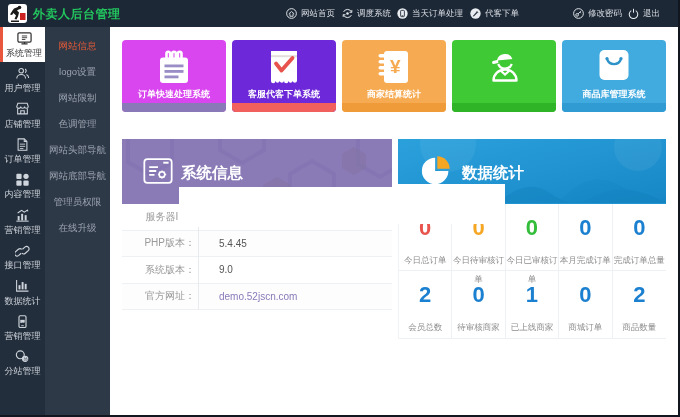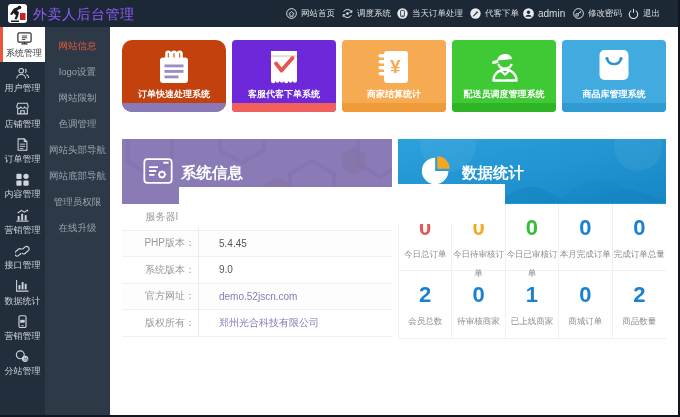--- a/index.html
+++ b/index.html
@@ -3,21 +3,21 @@
 <meta charset="utf-8">
 <style>
 * { margin:0; padding:0; box-sizing:border-box; }
 html,body { width:680px; height:417px; overflow:hidden; }
 body { font-family:"Liberation Sans", sans-serif; background:#fff; position:relative; }
 #frame { position:absolute; inset:0; border-right:2px solid #11161f; border-bottom:2px solid #11161f; pointer-events:none; z-index:50; }
 
 
 #topbar { position:absolute; left:0; top:0; width:680px; height:27px; background:#1d2836; z-index:10; }
 #logo { position:absolute; left:8px; top:4px; width:19px; height:19px; background:#fff; border-radius:3px; }
-#brand { position:absolute; left:33px; top:6px; color:#8b5cf6; font-size:14px; font-weight:normal; letter-spacing:0.5px; }
+#brand { position:absolute; left:33px; top:6px; color:#22c55e; font-size:12px; font-weight:bold; letter-spacing:0.5px; }
 .tmenu { position:absolute; top:0; height:27px; display:flex; align-items:center; color:#d8dde4; font-size:8.5px; white-space:nowrap; }
 .tmenu .ticon svg { width:11px; height:11px; }
 .tmenu .ticon { margin-right:4px; display:flex; }
 
 
 #side1 { position:absolute; left:0; top:27px; width:45px; bottom:0; background:#232e3c; z-index:5; }
 #side2 { position:absolute; left:45px; top:27px; width:65px; bottom:0; background:#2e3948; z-index:5; padding-top:5.5px; }
 .s1item { width:45px; height:35.4px; display:flex; flex-direction:column; align-items:center; justify-content:center; color:#ccd2da; padding-top:2px; }
 .s1item svg { width:15px; height:13.2px; flex-shrink:0; }
 .s1item .lab { font-size:9px; margin-top:2px; white-space:nowrap; }
@@ -28,21 +28,21 @@
 
 #content { position:absolute; left:110px; top:27px; right:2px; bottom:2px; background:#fff; }
 
 
 .tile { position:absolute; top:13px; width:104px; height:72px; border-radius:4px; overflow:hidden; }
 .tile .ticon { position:absolute; left:50%; top:9px; transform:translateX(-50%); }
 .tile .tlabel { position:absolute; left:0; right:0; top:48px; text-align:center; color:#fff; font-size:9px; font-weight:bold; white-space:nowrap; }
 .tile .tfoot { position:absolute; left:0; right:0; bottom:0; height:9px; }
 #tile1 .ticon,#tile2 .ticon,#tile3 .ticon { top:7px; height:40px; }
 #tile4 .ticon { top:8px; } #tile5 .ticon { top:7px; }
-#tile1 { left:12px; background:#c2410c;border-radius:10px; } #tile1 .tfoot { background:#8a79b8; }
+#tile1 { left:12px; background:#d946ef; } #tile1 .tfoot { background:#8a79b8; }
 #tile2 { left:122px; background:#6d28d9; } #tile2 .tfoot { background:#f2605d; }
 #tile3 { left:232px; background:#f6aa51; } #tile3 .tfoot { background:#f09b3a; }
 #tile4 { left:342px; background:#3fc934; } #tile4 .tfoot { background:#30b427; }
 #tile5 { left:452px; background:#41aadf; } #tile5 .tfoot { background:#2f9bd2; }
 
 
 .panel { position:absolute; top:112px; }
 #panelL { left:12px; width:270px; }
 #panelR { left:288px; width:268px; }
 .phead { height:65px; position:relative; overflow:hidden; }
@@ -57,21 +57,21 @@
 .irow:nth-child(odd) { background:#fdfdfe; }
 .irow .ilab { width:77px; text-align:right; color:#999; padding-right:3px; border-right:1px solid #e7ebee; height:26.5px; line-height:26.5px; flex-shrink:0; }
 .irow .ival { padding-left:20px; color:#555; }
 .irow .ival.purple { color:#8a7ab8; }
 
 
 #stats { display:flex; flex-wrap:wrap; width:268px; border-left:1px solid #f0f3f5; }
 .cell { width:53.4px; height:67.3px; border-right:1px solid #eef1f3; border-bottom:1px solid #eef1f3; text-align:center; position:relative; }
 .cell:nth-child(5n) { border-right:none; }
 .cell .num { font-size:22px; font-weight:bold; margin-top:12px; line-height:23px; }
-.cell .clab { font-size:8.5px; color:#8d8d8d; margin-top:6px; white-space:nowrap; line-height:19px; }
+.cell .clab { font-size:8.5px; color:#8d8d8d; margin-top:12px; white-space:nowrap; line-height:19px; }
 .blue { color:#1c80d0; } .red { color:#e8544d; } .orange { color:#f5a623; } .green { color:#33bd3a; }
 
 
 .censor { position:absolute; background:#fff; z-index:20; }
 #censorL { left:69px; top:160px; width:214px; height:40px; }
 #censorR { left:283px; top:157px; width:112px; height:40px; }
 </style>
 </head>
 <body>
 <div id="topbar">
@@ -103,27 +103,20 @@
           <rect x="4.6" y="3" width="4.8" height="8" rx="1" fill="none" stroke="#1d2836" stroke-width="1.1"></rect>
           <path d="M5.8 9.8 h2.4" stroke="#1d2836" stroke-width="0.9"></path>
         </svg>
   </span>当天订单处理</div>
   <div class="tmenu" style="left:470px"><span class="ticon">
     <svg width="13" height="13" viewBox="0 0 14 14">
           <circle cx="7" cy="7" r="6.6" fill="#e8ecf0"></circle>
           <path d="M4.5 9.5 L9 4.5 l1 1 L5.5 10 l-1.6 0.6z M8.2 4 l1.8 1.8" fill="#1d2836" stroke="#1d2836" stroke-width="0.5"></path>
         </svg>
   </span>代客下单</div>
-  <div class="tmenu" style="left:523px;font-size:10px"><span class="ticon">
-    <svg width="14" height="14" viewBox="0 0 14 14">
-          <circle cx="7" cy="7" r="6.8" fill="#e8ecf0"></circle>
-          <circle cx="7" cy="5.4" r="2.1" fill="#1d2836"></circle>
-          <path d="M2.8 11.2 a4.4 3.6 0 0 1 8.4 0z" fill="#1d2836"></path>
-        </svg>
-  </span>admin</div>
   <div class="tmenu" style="left:573px"><span class="ticon">
     <svg width="13" height="13" viewBox="0 0 14 14">
           <circle cx="7" cy="7" r="6.2" fill="none" stroke="#e8ecf0" stroke-width="1.2"></circle>
           <circle cx="5.2" cy="8.8" r="1.7" fill="none" stroke="#e8ecf0" stroke-width="1.1"></circle>
           <path d="M6.4 7.6 L10 4 M8.8 5.2 l1.4 1.4" fill="none" stroke="#e8ecf0" stroke-width="1.1"></path>
         </svg>
   </span>修改密码</div>
   <div class="tmenu" style="left:628px"><span class="ticon">
     <svg width="13" height="13" viewBox="0 0 14 14">
           <path d="M4.2 3.4 a5.4 5.4 0 1 0 5.6 0" fill="none" stroke="#e8ecf0" stroke-width="1.3"></path>
@@ -268,21 +261,20 @@
     </div>
   <div class="tile" id="tile4">
       <div class="tfoot"></div>
     <svg class="ticon" width="36" height="36" viewBox="0 0 36 36">
       <path d="M12.2 16 a7.3 7.3 0 0 0 13.6 0" fill="none" stroke="#fff" stroke-width="2.2"></path>
       <path d="M11 12.5 a8 7.5 0 0 1 15.5 -1.5 l-15.5 1.5z" fill="#fff"></path>
       <path d="M12 11.8 l-5 1.3 a1.5 1.5 0 0 0 0.6 2.9 l4.8 -1.1z" fill="#fff"></path>
       <path d="M7.5 32.5 a11.5 11 0 0 1 23 0z" fill="none" stroke="#fff" stroke-width="2.4" stroke-linejoin="round"></path>
       <path d="M14.5 22.5 l4.5 4 l4.5 -4" fill="none" stroke="#fff" stroke-width="2.2"></path>
     </svg>
-    <div class="tlabel">配送员调度管理系统</div>
     </div>
   <div class="tile" id="tile5">
       <div class="tfoot"></div>
     <svg class="ticon" width="36" height="36" viewBox="0 0 36 36">
       <rect x="3.5" y="3" width="29" height="30" rx="5" fill="#fff"></rect>
       <path d="M11 12 a7.5 8 0 0 0 14 0" fill="none" stroke="#2f93c8" stroke-width="2.4" stroke-linecap="round"></path>
       <circle cx="11" cy="11.5" r="1.6" fill="#2f93c8"></circle>
         <circle cx="25" cy="11.5" r="1.6" fill="#2f93c8"></circle>
     </svg>
     <div class="tlabel">商品库管理系统</div>
@@ -321,24 +313,20 @@
         <div class="ilab">PHP版本：</div>
         <div class="ival">5.4.45</div>
       </div>
     <div class="irow">
         <div class="ilab">系统版本：</div>
         <div class="ival">9.0</div>
       </div>
     <div class="irow">
         <div class="ilab">官方网址：</div>
         <div class="ival purple">demo.52jscn.com</div>
-      </div>
-    <div class="irow">
-        <div class="ilab">版权所有：</div>
-        <div class="ival purple">郑州光合科技有限公司</div>
       </div>
   </div>
 
   <div class="panel" id="panelR">
     <div class="phead">
       <svg width="268" height="64" viewBox="0 0 268 64" style="position:absolute;left:0;top:0">
         <defs>
             <linearGradient id="bgrad" x1="0" y1="0" x2="1" y2="1">
               <stop offset="0" stop-color="#2ba1dc"></stop>
               <stop offset="1" stop-color="#1787c6"></stop>

